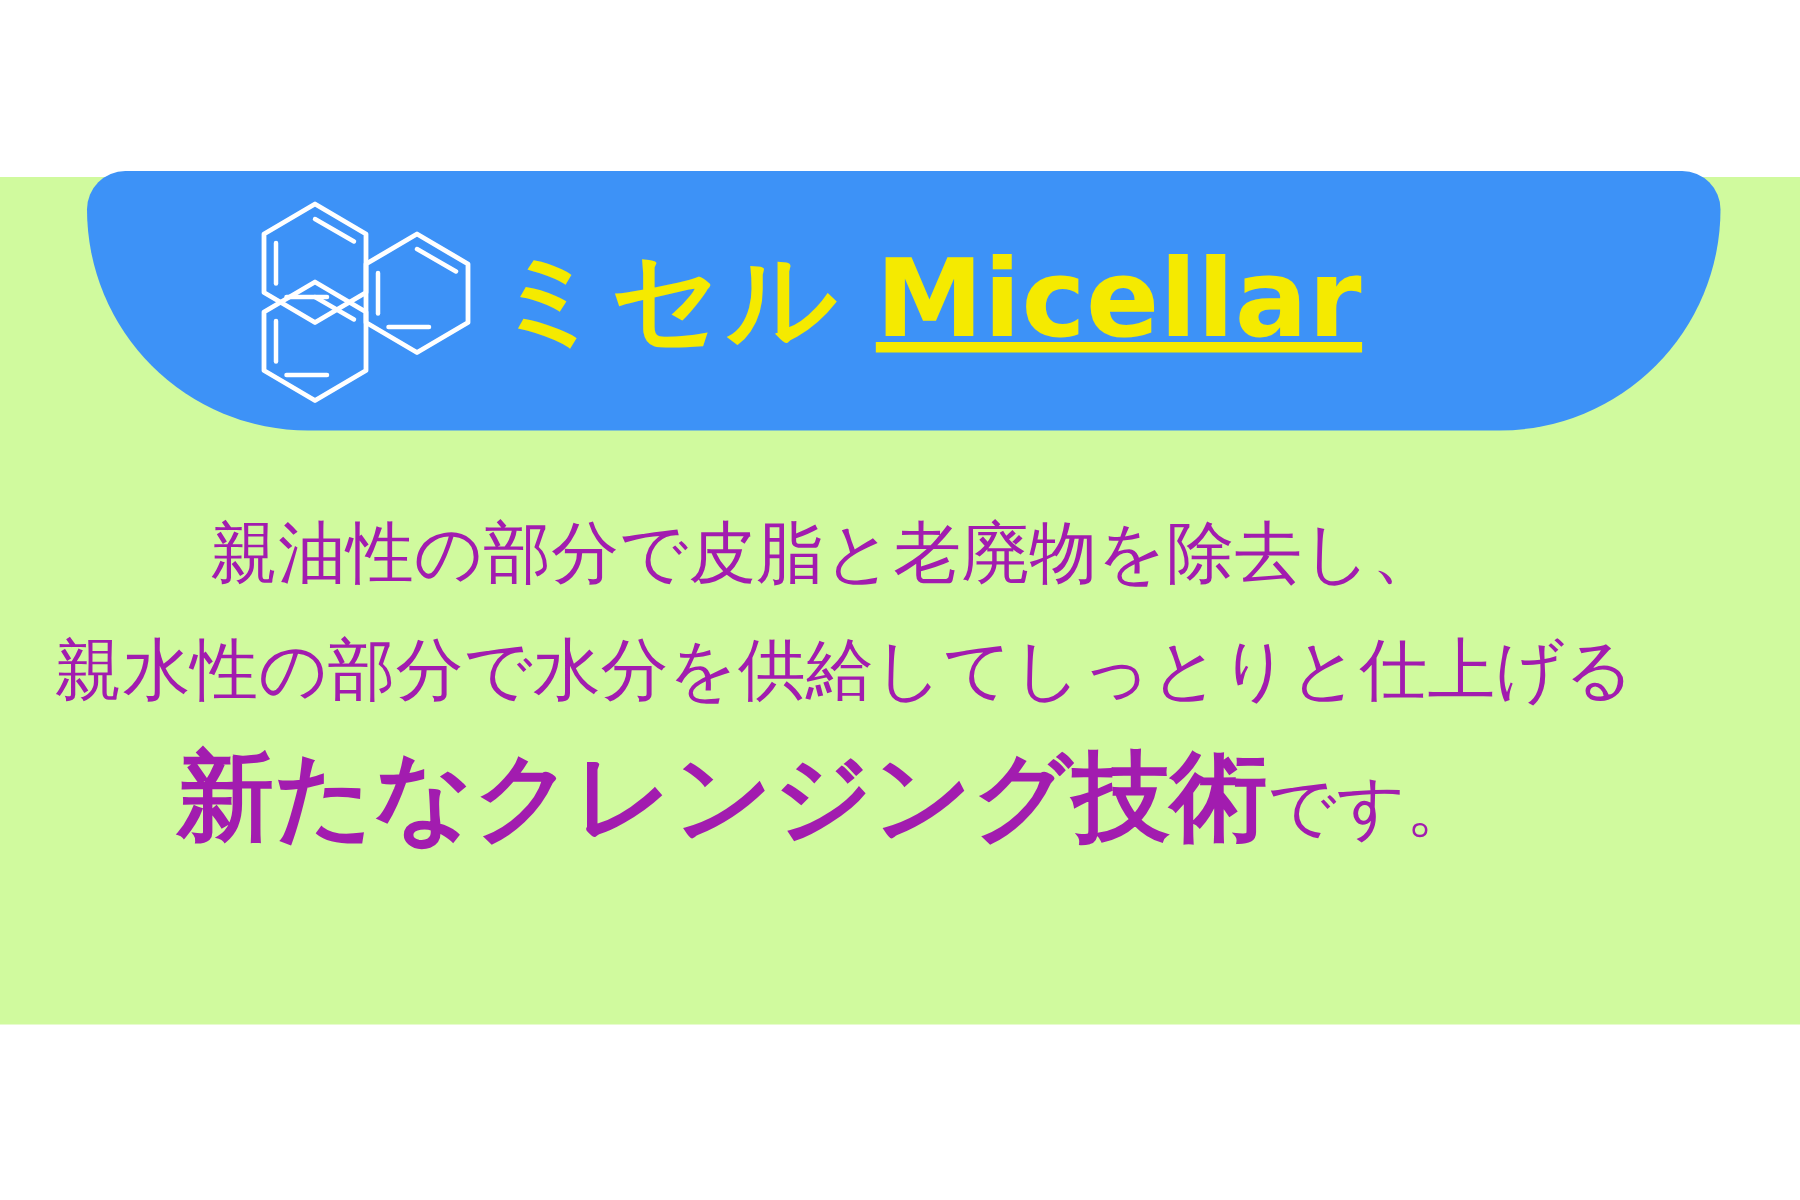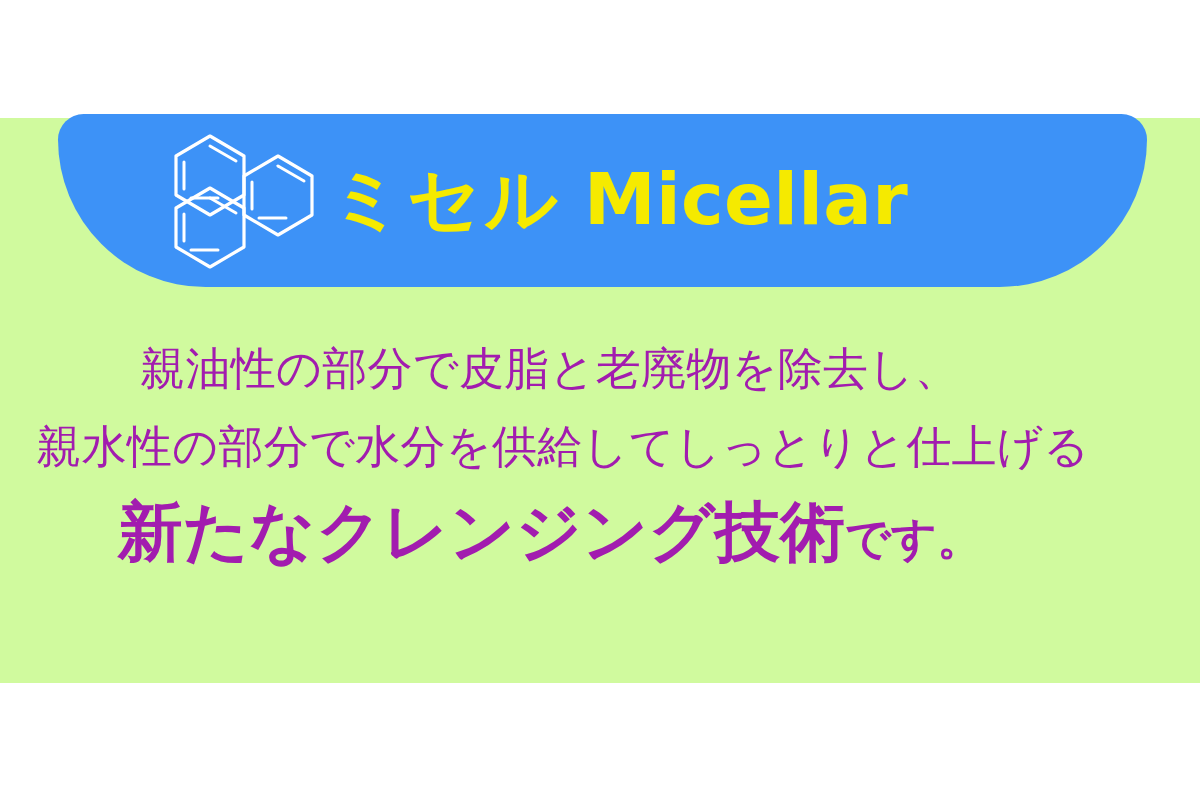--- a/index.html
+++ b/index.html
@@ -66,20 +66,21 @@
     white-space: nowrap;
     letter-spacing: 0.01em;
     font-family: "DejaVu Sans", "Liberation Sans", sans-serif;
     transform: translateY(-2px);
   }
   .brand-title .jp {
     letter-spacing: 0.05em;
   }
   .brand-title .en {
     letter-spacing: 0.005em;
+    text-decoration: underline;
   }
   .brand-title .gap {
     display: inline-block;
     width: 22px;
   }
 
   
   .copy {
     position: absolute;
     left: 0;
@@ -110,21 +111,21 @@
     line-height: 92px;
     font-weight: 700;
   }
   .copy-line.l3 .emph {
     font-size: 65px;
     font-weight: 700;
     letter-spacing: 0.0em;
   }
   .copy-line.l3 .tail {
     font-size: 45px;
-    font-weight: 700;
+    font-weight: 400;
     letter-spacing: 0.0em;
   }
 </style>
 </head>
 <body>
 
 <div id="stage">
 
   <div class="green-panel"></div>
 

